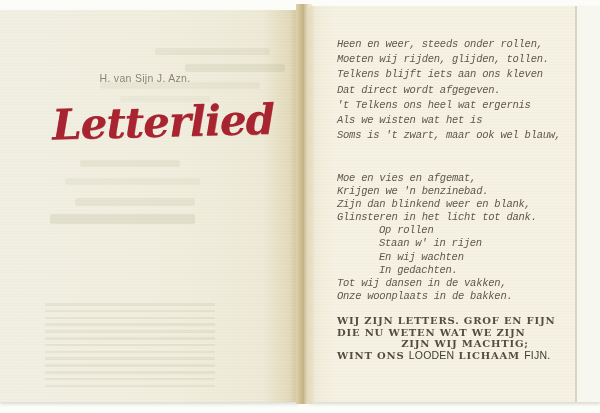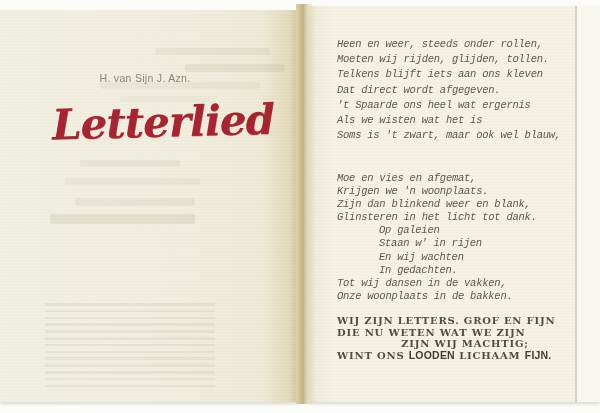--- a/index.html
+++ b/index.html
@@ -112,21 +112,21 @@
     font-weight: bold;
     font-size: 10px;
     letter-spacing: .8px;
     color: #544d3f;
   }
   .line { display: block; white-space: nowrap; }
   .line.indent { margin-left: 42px; }
   .line.centered { text-align: center; }
   .seg-plain {
     font-family: "Liberation Sans", sans-serif;
-    font-weight: bold;
+    font-weight: normal;
     font-size: 10.5px;
     letter-spacing: .2px;
     color: #3f3b33;
   }
 </style>
 </head>
 <body>
 
 <div class="photo">
 
@@ -149,31 +149,31 @@
   <div class="gutter"></div>
 
   <div class="page-right">
     <div class="poem">
 
       <div class="stanza stanza-italic stanza-1">
         <span class="line">Heen en weer, steeds onder rollen,</span>
         <span class="line">Moeten wij rijden, glijden, tollen.</span>
         <span class="line">Telkens blijft iets aan ons kleven</span>
         <span class="line">Dat direct wordt afgegeven.</span>
-        <span class="line">'t Spaarde ons heel wat ergernis</span>
+        <span class="line">'t Telkens ons heel wat ergernis</span>
         <span class="line">Als we wisten wat het is</span>
         <span class="line">Soms is 't zwart, maar ook wel blauw,</span>
       </div>
 
       <div class="stanza stanza-italic stanza-2">
         <span class="line">Moe en vies en afgemat,</span>
-        <span class="line">Krijgen we 'n woonplaats.</span>
+        <span class="line">Krijgen we 'n benzinebad.</span>
         <span class="line">Zijn dan blinkend weer en blank,</span>
         <span class="line">Glinsteren in het licht tot dank.</span>
-        <span class="line indent">Op galeien</span>
+        <span class="line indent">Op rollen</span>
         <span class="line indent">Staan w' in rijen</span>
         <span class="line indent">En wij wachten</span>
         <span class="line indent">In gedachten.</span>
         <span class="line">Tot wij dansen in de vakken,</span>
         <span class="line">Onze woonplaats in de bakken.</span>
       </div>
 
       <div class="stanza stanza-3">
         <span class="line">WIJ ZIJN LETTERS. GROF EN FIJN</span>
         <span class="line">DIE NU WETEN WAT WE ZIJN</span>

